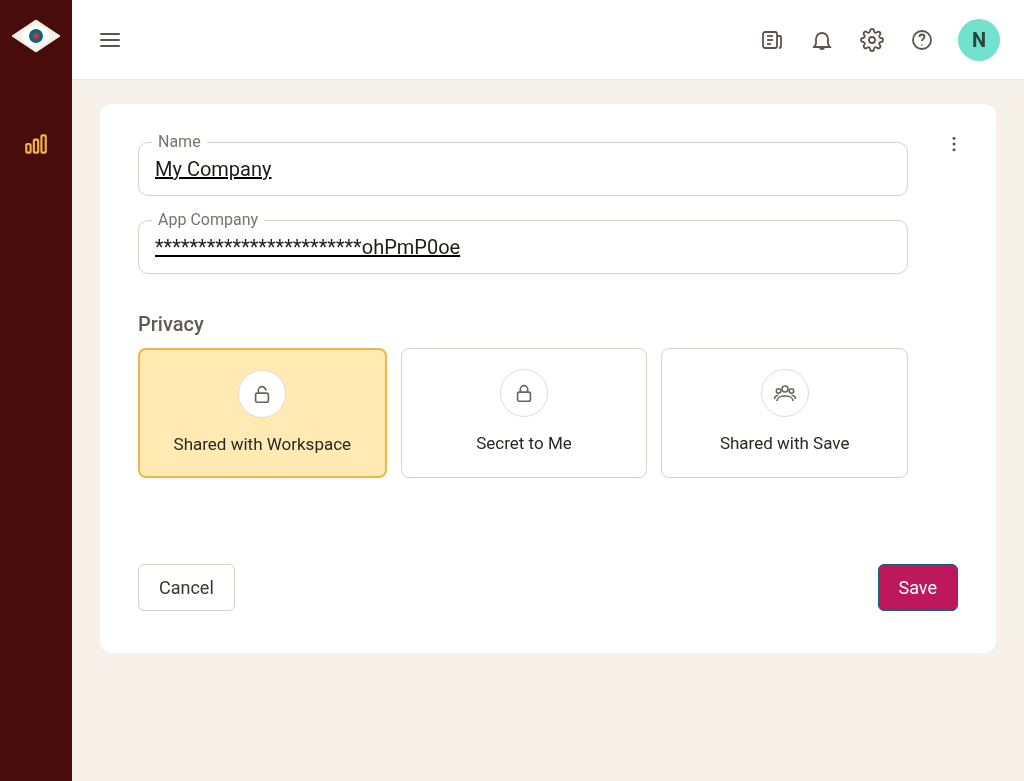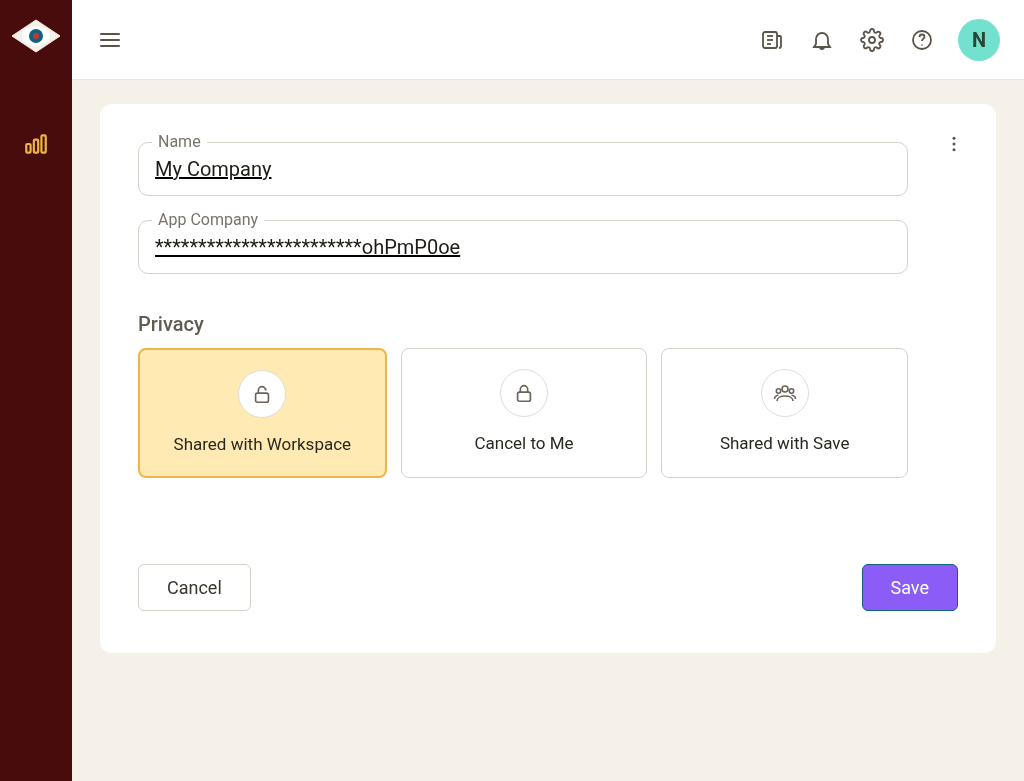--- a/index.html
+++ b/index.html
@@ -83,25 +83,25 @@
   }
   .option-iconcircle {
     width:48px; height:48px; border-radius:50%;
     border:1px solid #e1ddd4; background:#fff;
     display:flex; align-items:center; justify-content:center;
     color:#6a645a;
   }
   .option-label { font-size:17px; color:#2b2822; text-align:center; }
   .footer-wrap { display:flex; width:100%; justify-content:space-between; align-items:center; }
   .btn {
-    padding: 12px 28px; border-radius:6px; font-size:18px;
+    padding: 12px 20px; border-radius:6px; font-size:18px;
     cursor:pointer; display:inline-flex; align-items:center; justify-content:center;
   }
   .btn-secondary { background:#fff; border:1px solid #d6d2c9; color:#3b362f; }
-  .btn-primary   { background:#8b5cf6; border:1px solid #11637c; color:#fff;align-items:flex-end; }
+  .btn-primary   { background:#be185d; border:1px solid #11637c; color:#fff;align-items:flex-end; }
 
   svg { display:block; }
 </style>
 </head>
 <body>
 
 <div class="rail">
   <div class="rail-logo">
     <svg width="52" height="36" viewBox="0 0 52 36">
       <path d="M2 18 L26 2 L50 18 L26 34 Z" fill="#f5f1e8" stroke="#f5f1e8"></path>
@@ -204,21 +204,21 @@
           <div class="option-label">Shared with Workspace</div>
         </div>
 
         <div class="option">
           <div class="option-iconcircle">
             <svg width="22" height="22" viewBox="0 0 24 24" fill="none" stroke="#6a645a" stroke-width="1.8">
               <rect x="5" y="11" width="14" height="10" rx="2"></rect>
               <path d="M8 11V8a4 4 0 018 0v3"></path>
             </svg>
           </div>
-          <div class="option-label">Cancel to Me</div>
+          <div class="option-label">Secret to Me</div>
         </div>
 
         <div class="option">
           <div class="option-iconcircle">
             <svg width="24" height="24" viewBox="0 0 24 24" fill="none" stroke="#6a645a" stroke-width="1.6">
               <circle cx="12" cy="8" r="3"></circle>
               <circle cx="5.5" cy="10" r="2.2"></circle>
               <circle cx="18.5" cy="10" r="2.2"></circle>
               <path d="M4 20c0-3 3.5-5 8-5s8 2 8 5"></path>
               <path d="M1.5 18c0-2 1.8-3.5 4-3.8"></path>

